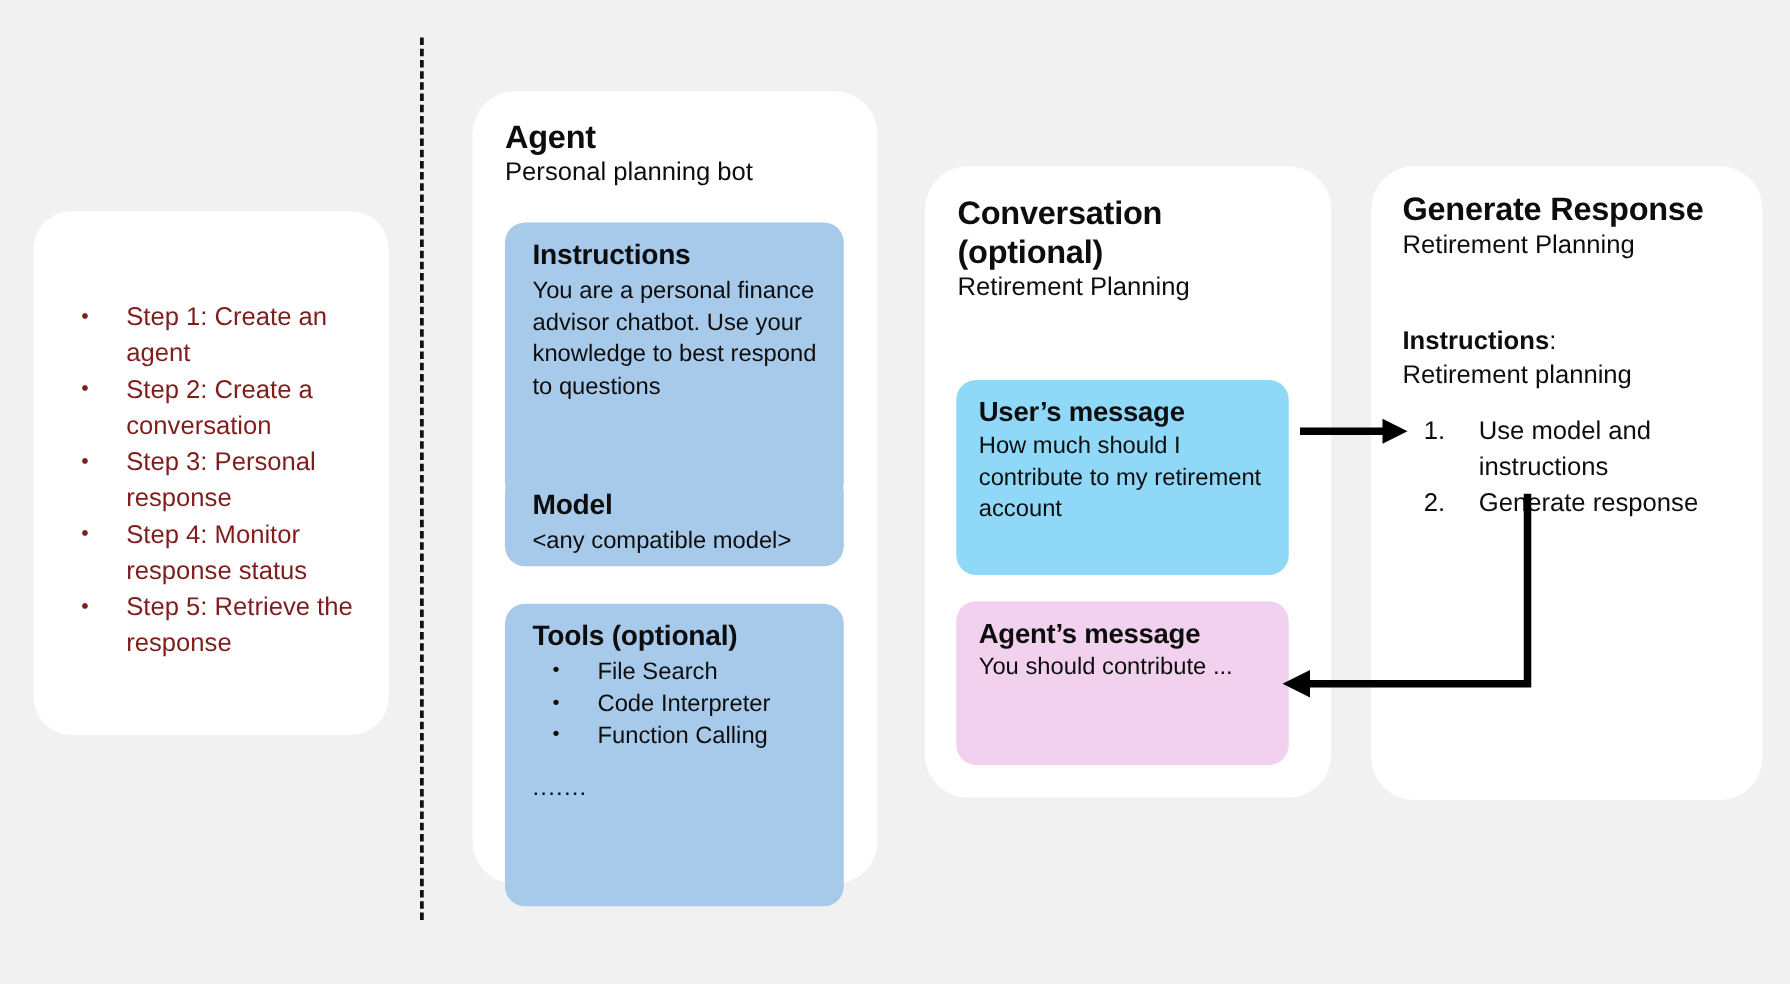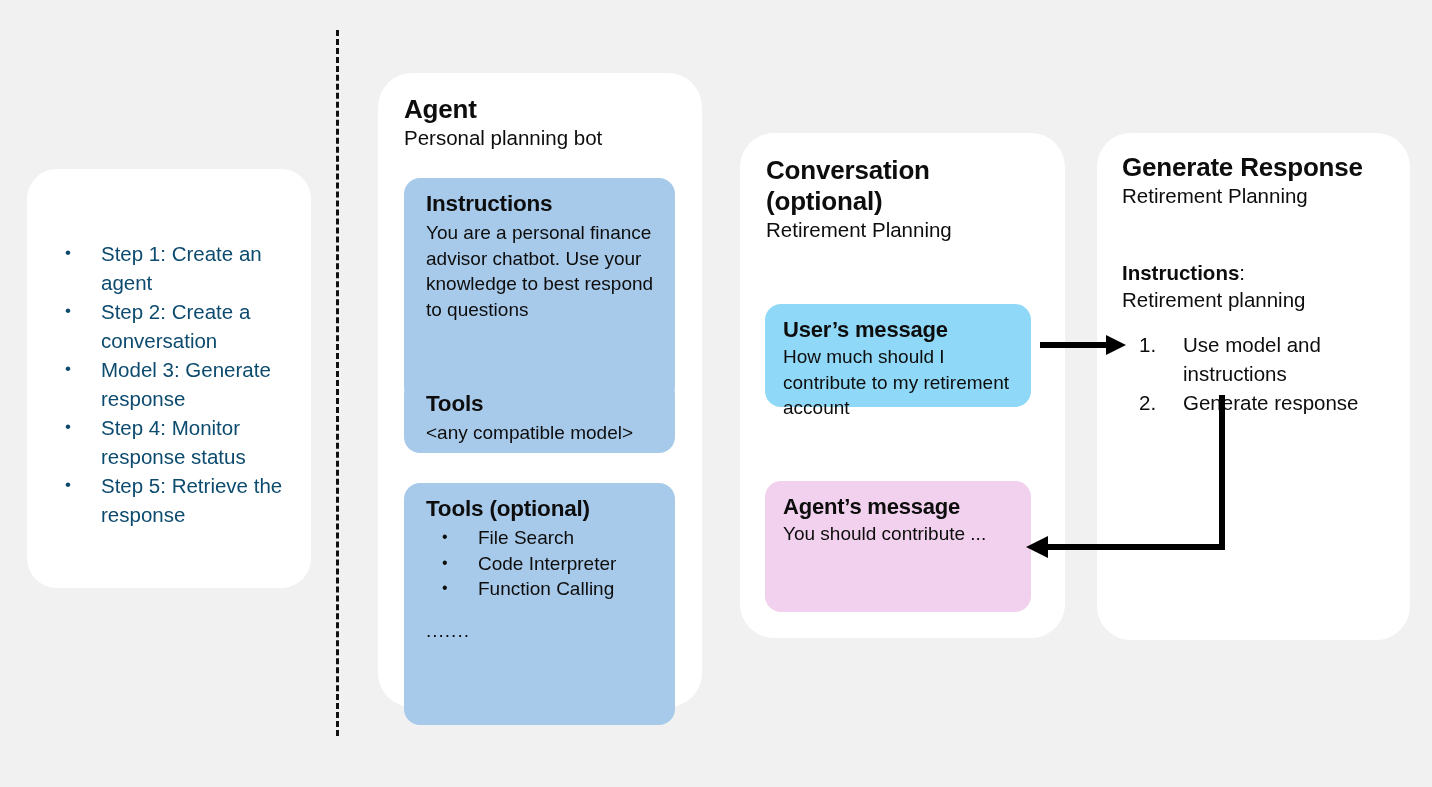--- a/index.html
+++ b/index.html
@@ -57,21 +57,21 @@
     margin: 0;
     padding: 0;
     list-style: none;
   }
   .steps-list li {
     position: relative;
     font-size: 20.5px;
     line-height: 29px;
     padding-left: 60px;
     margin-bottom: 0px;
-    color: #0c4a6e;
+    color: #7f1d1d;
   }
   .steps-list li::before {
     content: "\2022";
     position: absolute;
     left: 24px;
     top: -1px;
     font-size: 17px;
     line-height: 29px;
   }
 
@@ -179,21 +179,21 @@
   .msg-box {
     position: absolute;
     border-radius: 16px;
     box-sizing: border-box;
     padding: 11px 16px 12px 18px;
   }
   #user-message {
     left: 25px;
     top: 171px;
     width: 266px;
-    height: 103px;
+    height: 156px;
     background: #8fd8f7;
   }
   #agent-message {
     left: 25px;
     top: 348px;
     width: 266px;
     height: 131px;
     background: #f1d1ed;
   }
   .msg-title {
@@ -264,39 +264,39 @@
 <body>
 
 <div class="stage">
 
   <div class="divider"></div>
 
   <div class="card" id="steps-card">
     <ul class="steps-list">
       <li>Step 1: Create an agent</li>
       <li>Step 2: Create a conversation</li>
-      <li>Model 3: Generate response</li>
+      <li>Step 3: Personal response</li>
       <li>Step 4: Monitor response status</li>
       <li>Step 5: Retrieve the response</li>
     </ul>
   </div>
 
   <div class="card" id="agent-card">
     <div id="agent-head">
       <div class="card-title">Agent</div>
       <div class="card-sub">Personal planning bot</div>
     </div>
 
     <div class="blue-box" id="instructions-box">
       <p class="box-title">Instructions</p>
       <p class="box-text">You are a personal finance advisor chatbot. Use your knowledge to best respond to questions</p>
     </div>
 
     <div class="blue-box" id="model-box">
-      <p class="box-title">Tools</p>
+      <p class="box-title">Model</p>
       <p class="box-text">&lt;any compatible model&gt;</p>
     </div>
 
     <div class="blue-box" id="tools-box">
       <p class="box-title">Tools (optional)</p>
       <ul class="tools-list">
         <li>File Search</li>
         <li>Code Interpreter</li>
         <li>Function Calling</li>
       </ul>

